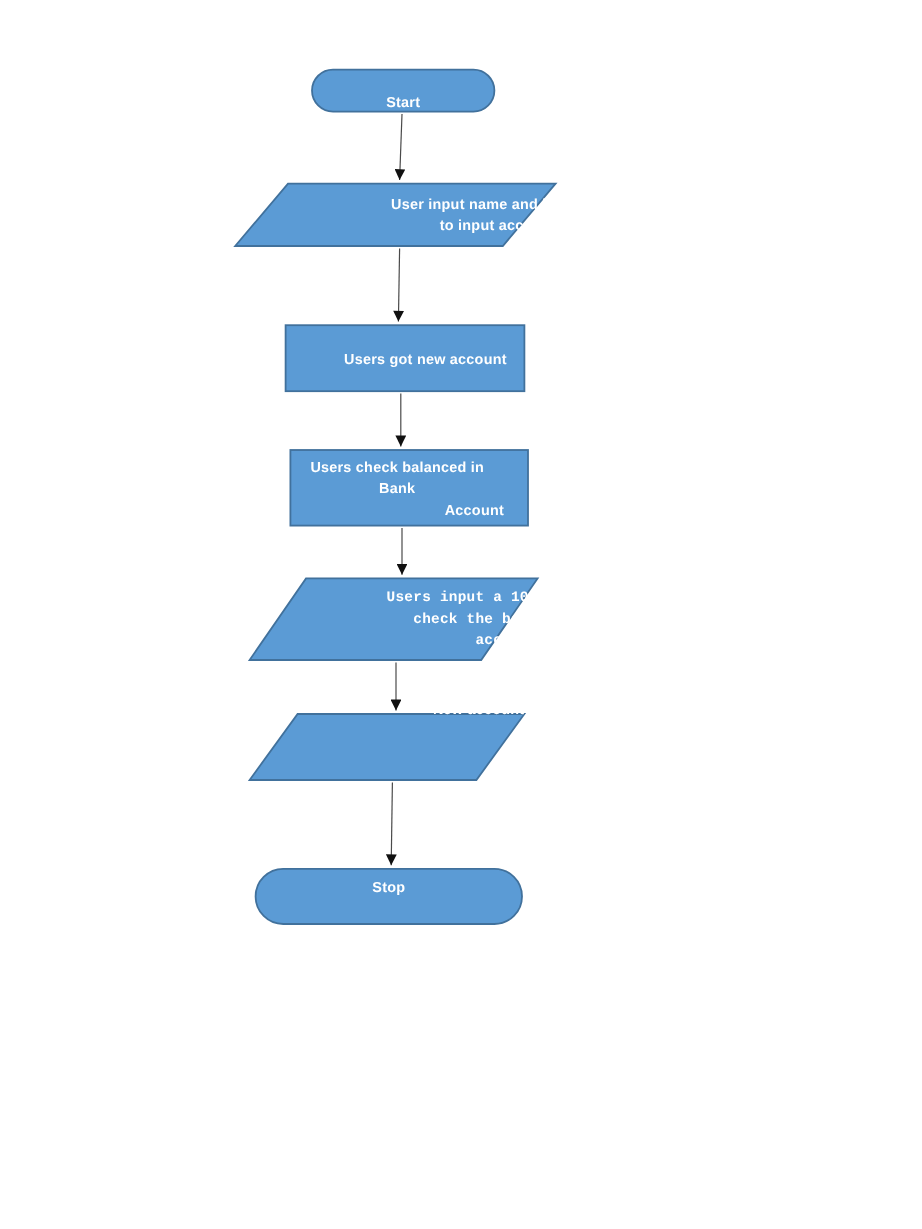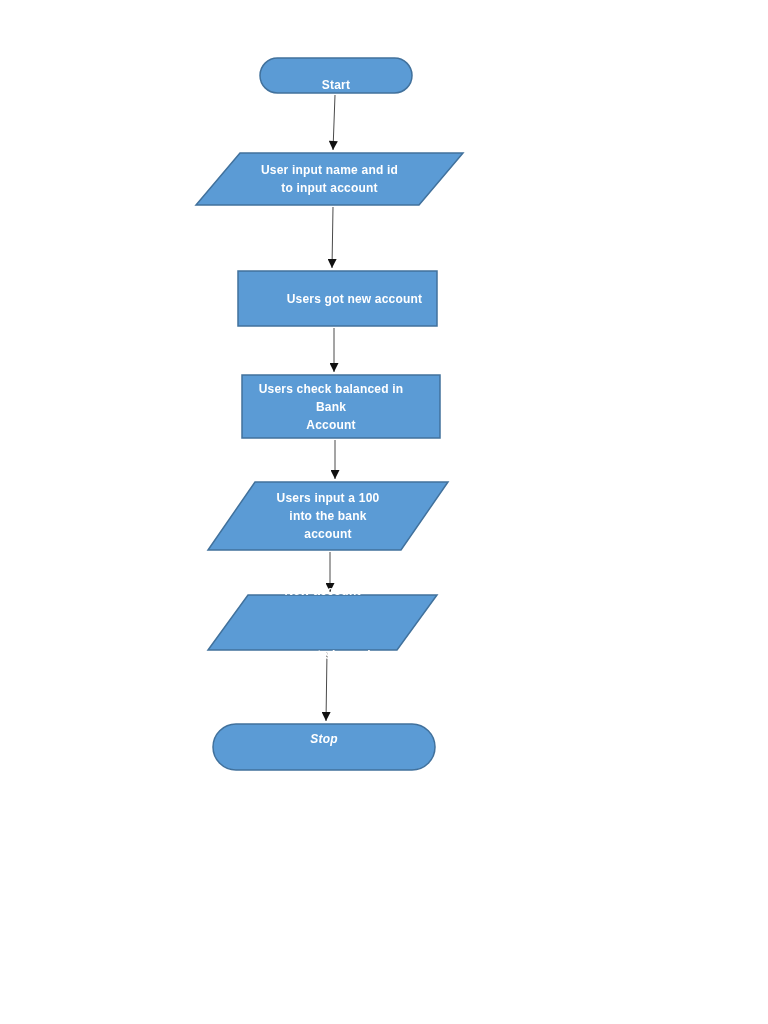--- a/index.html
+++ b/index.html
@@ -40,28 +40,28 @@
     align-items: center;
     justify-content: center;
     text-align: center;
     color: var(--node-text, #ffffff);
     font-size: 12px;
     font-weight: bold;
     line-height: 18px;
     letter-spacing: 0.2px;
     pointer-events: none;
   }
-  .nudge-up { padding-bottom: 5px; }
+  .nudge-up { padding-bottom: 5px; align-items: flex-end; }
   .lbl-start { left: 260px; top: 58px;  width: 152px; height: 53px; text-align: center; }
   .lbl-para1 { left: 196px; top: 153px; width: 267px; height: 52px; }
   .lbl-rect1 { left: 238px; top: 271px; width: 233px; height: 55px; }
   .lbl-rect2 { left: 242px; top: 375px; width: 178px; height: 63px; }
-  .lbl-para2 { left: 208px; top: 482px; width: 240px; height: 68px; }
+  .lbl-para2 { left: 208px; top: 482px; width: 240px; height: 68px; font-family: Liberation Mono, monospace; }
   .lbl-para3 { left: 208px; top: 595px; width: 229px; height: 55px; gap: 46px; }
-  .lbl-stop  { left: 213px; top: 724px; width: 222px; height: 30px; font-style: italic; }
+  .lbl-stop  { left: 213px; top: 724px; width: 222px; height: 30px; }
 </style>
 </head>
 <body style="background: rgb(255, 255, 255);">
 
 <div class="page">
 
   <svg class="diagram-svg" width="768" height="1024" viewBox="0 0 768 1024">
     <defs>
       <marker id="arrowhead" viewBox="0 0 10 10" refX="10" refY="5" markerWidth="10" markerHeight="9" orient="auto">
         <path class="arrowhead-path" d="M 0 0 L 10 5 L 0 10 z"></path>
@@ -97,21 +97,21 @@
     <div>Users got new account</div>
   </div>
 
   <div class="node-label lbl-rect2 nudge-up">
     <div>Users check balanced in Bank</div>
     <div>Account</div>
   </div>
 
   <div class="node-label lbl-para2 nudge-up">
     <div>Users input a 100</div>
-    <div>into the bank</div>
+    <div>check the bank</div>
     <div>account</div>
   </div>
 
   <div class="node-label lbl-para3 nudge-up">
     <div>New account</div>
     <div>account showed</div>
   </div>
 
   <div class="node-label lbl-stop">
     <div>Stop</div>

